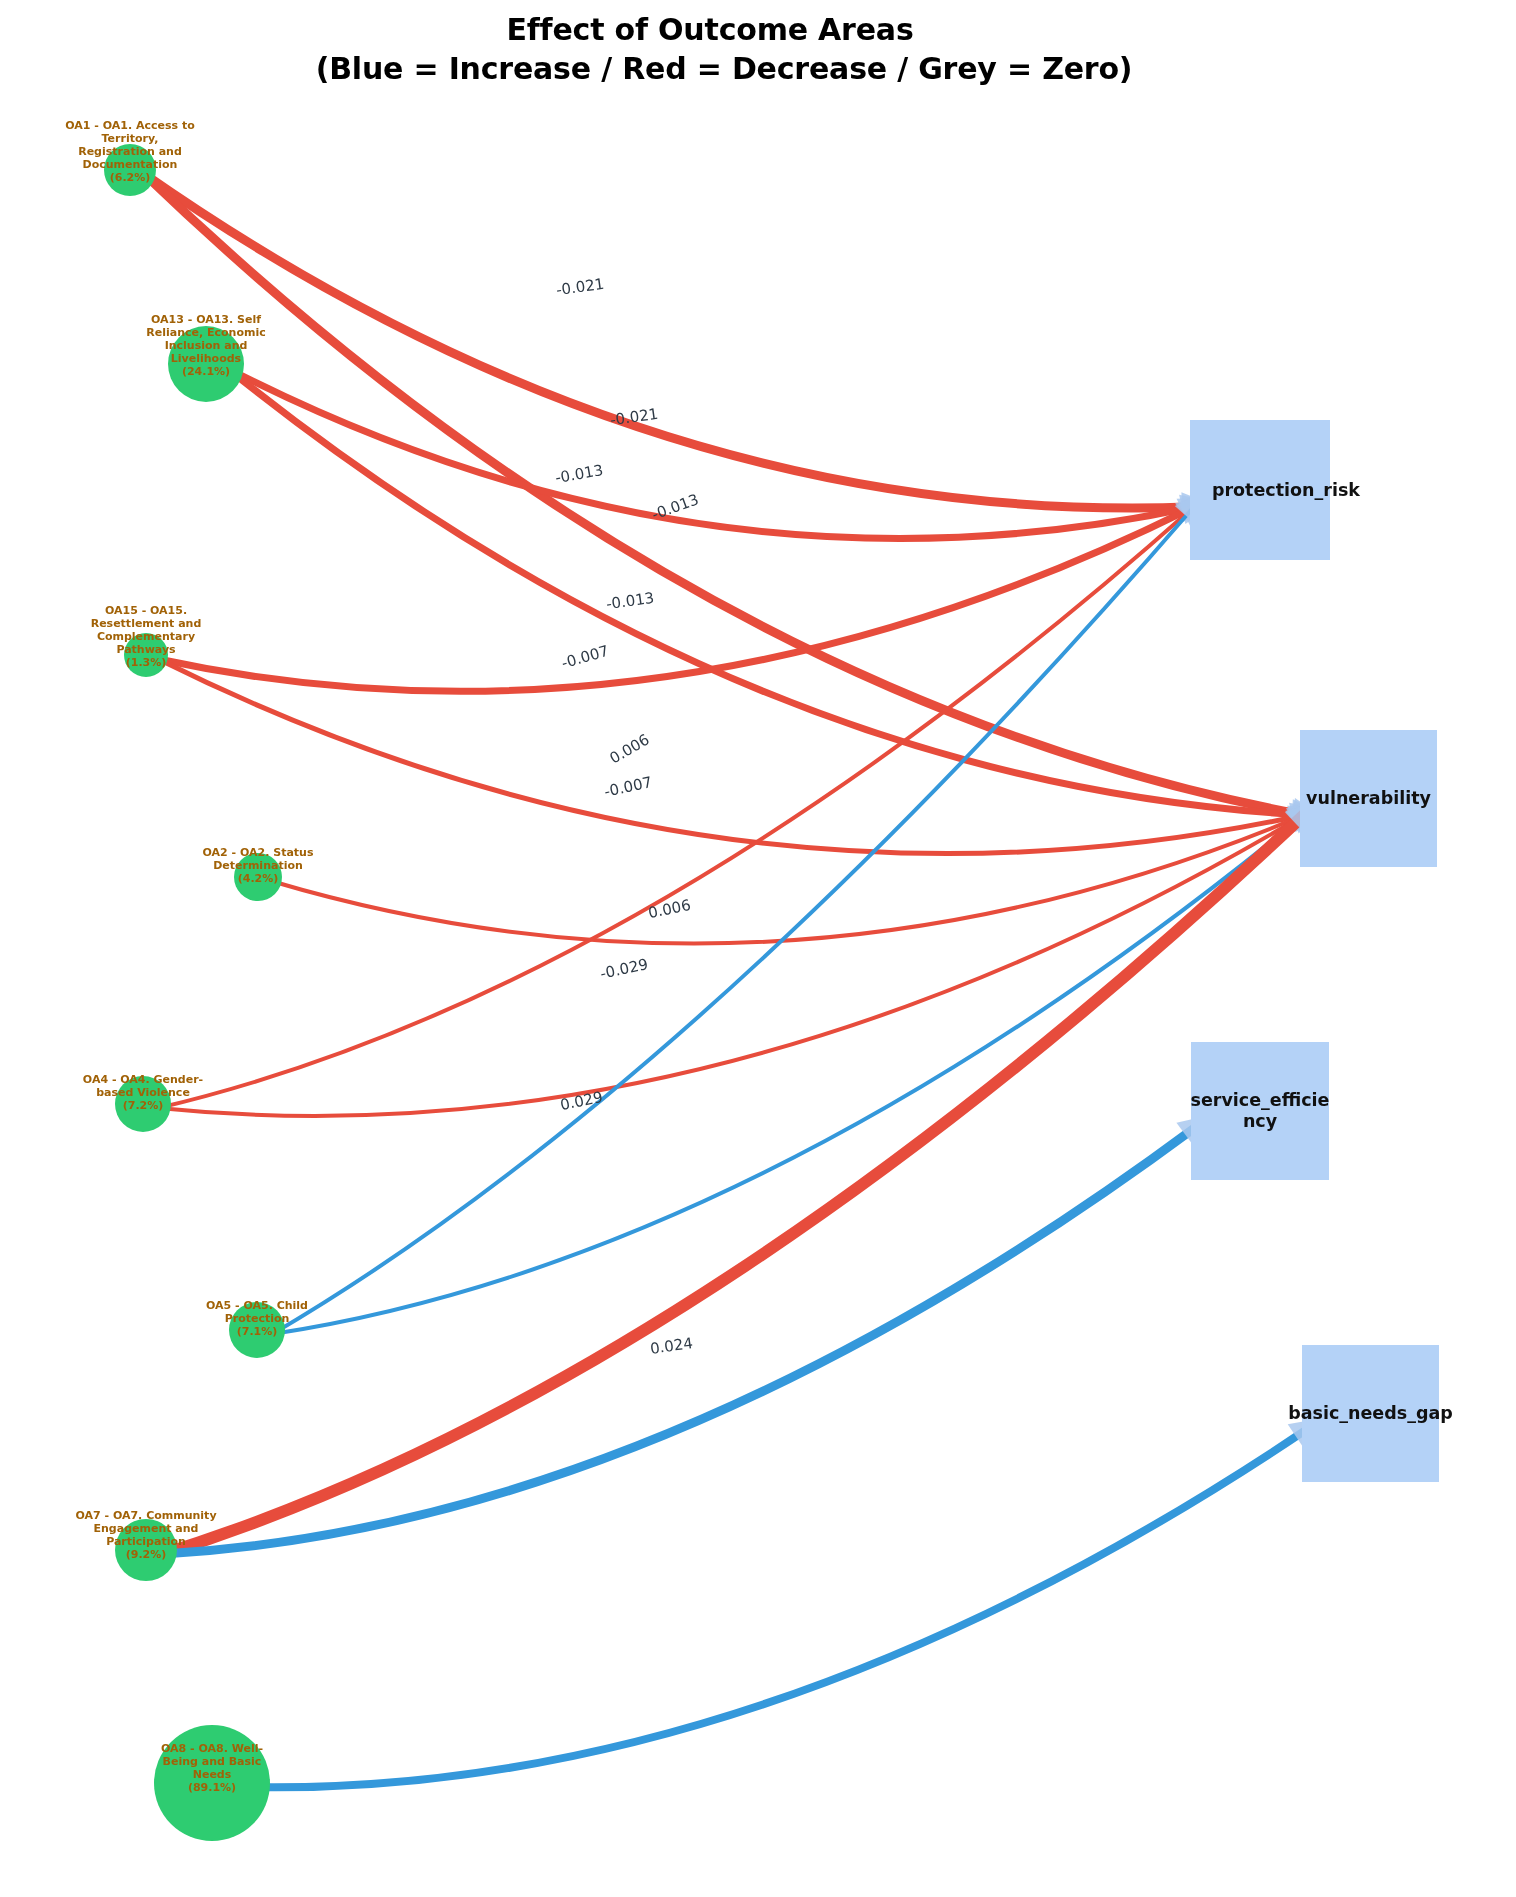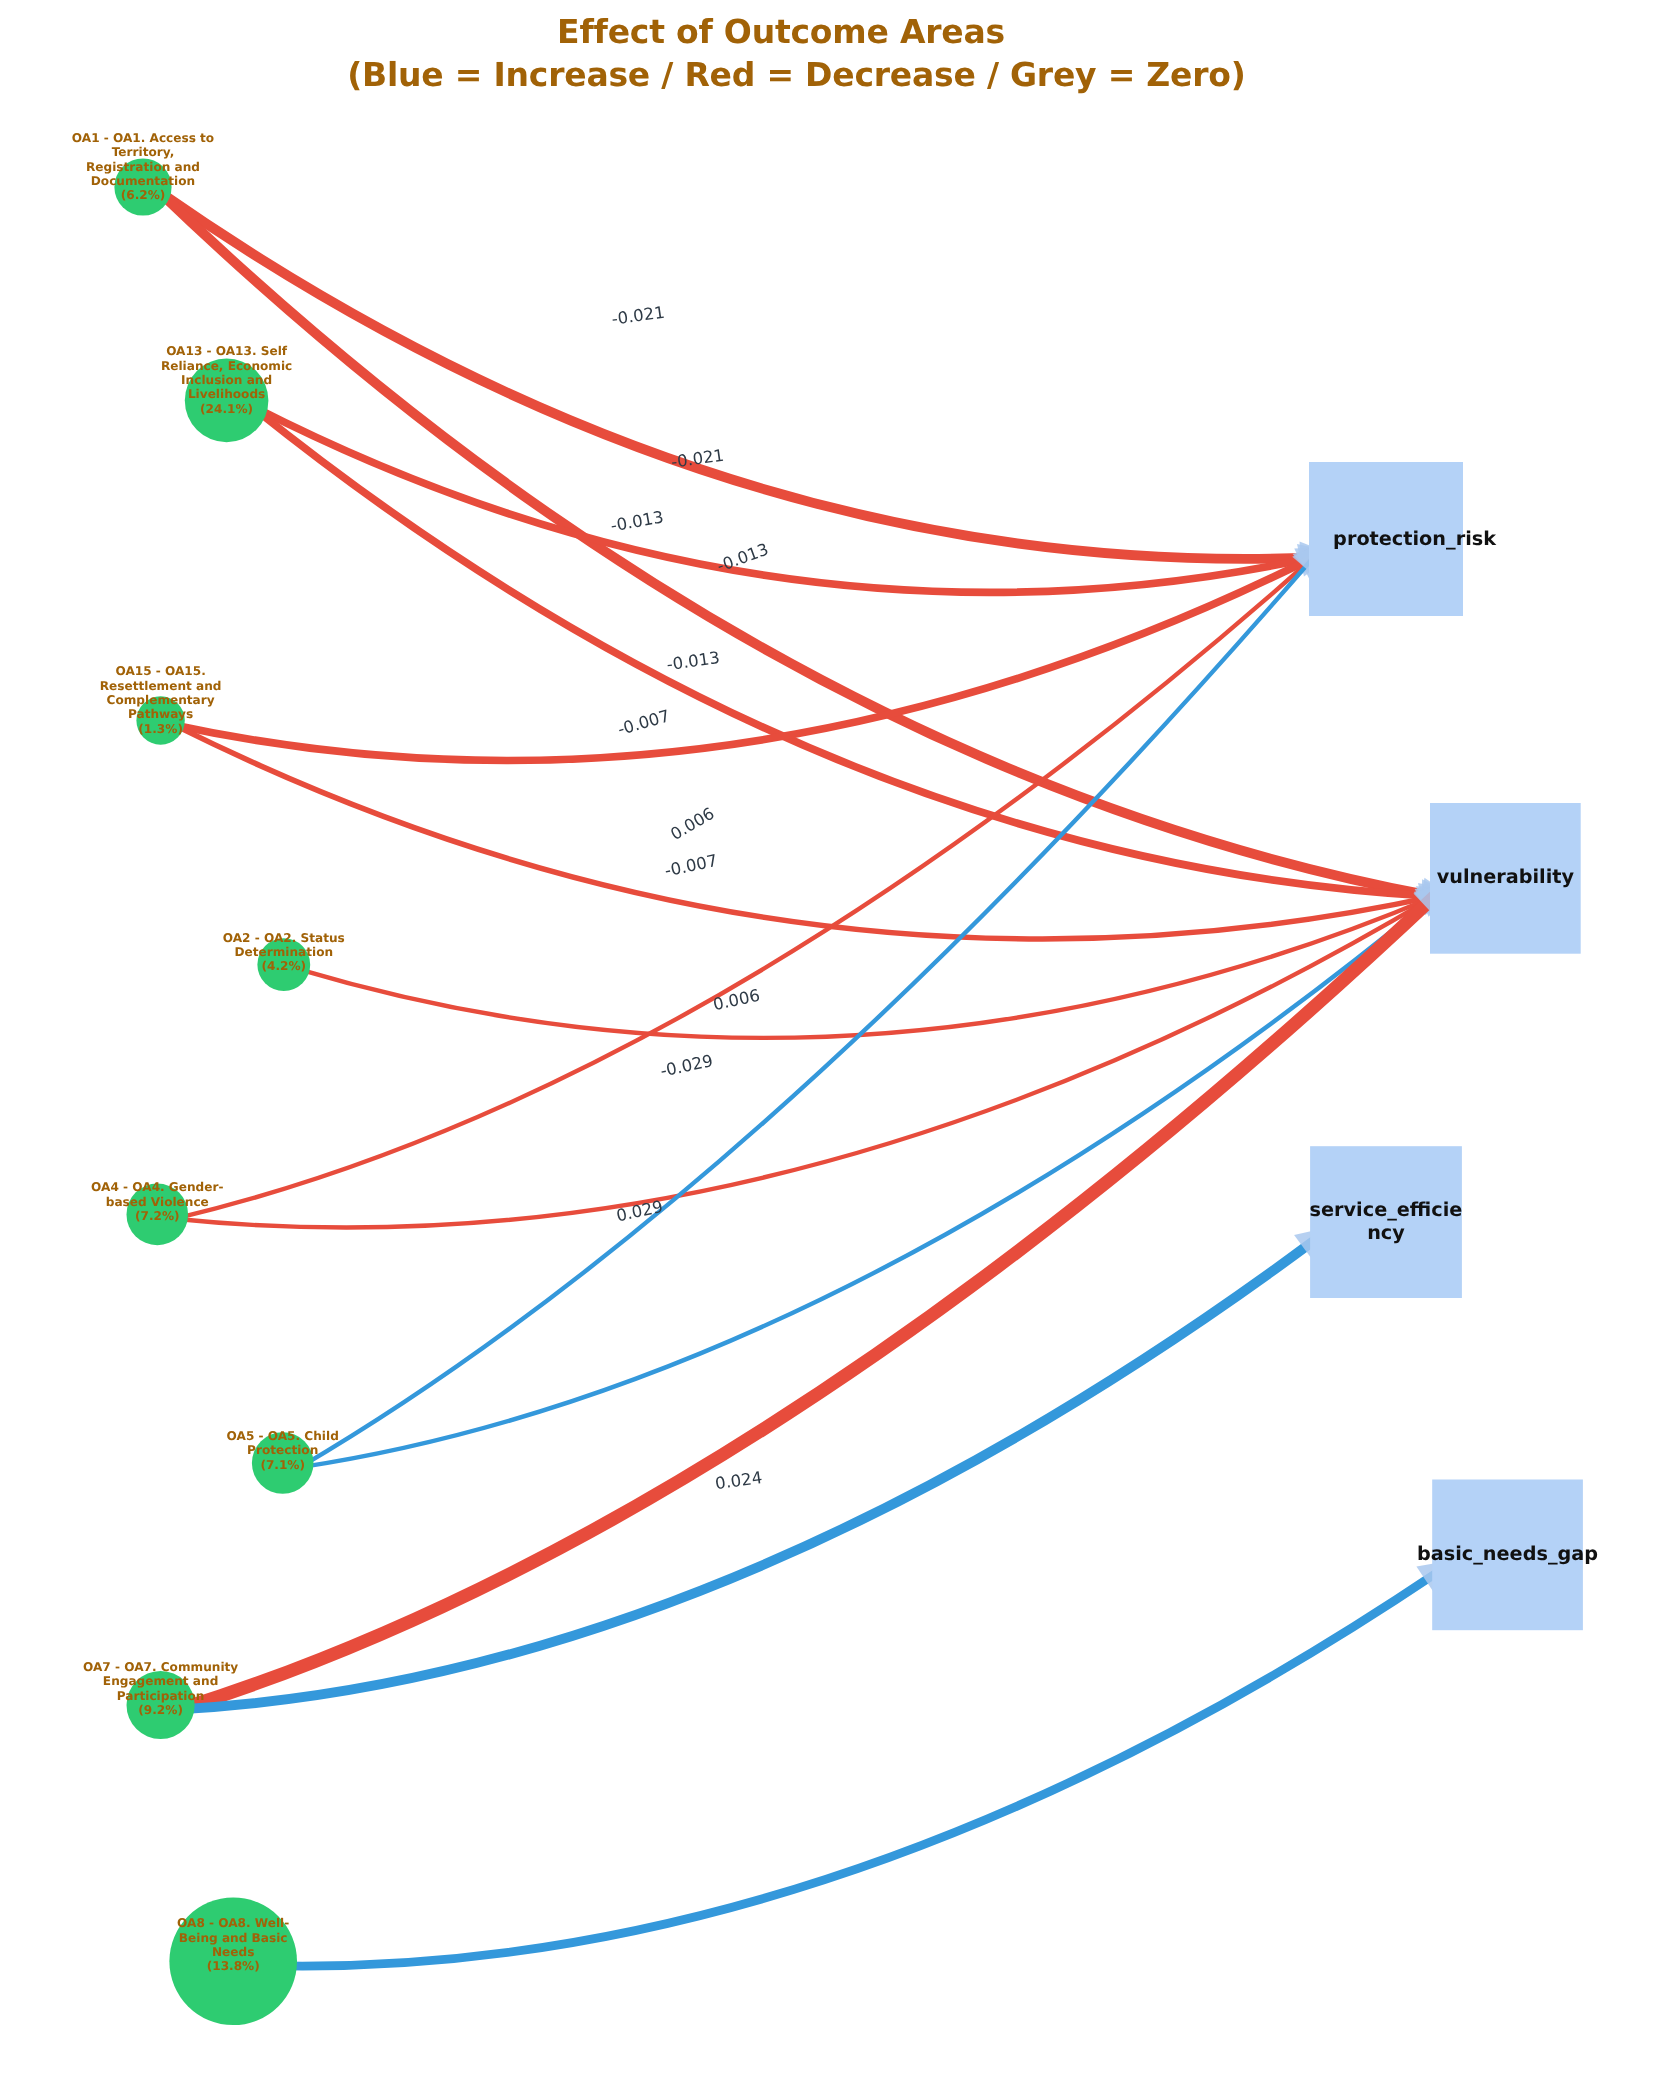--- a/index.html
+++ b/index.html
@@ -18,21 +18,21 @@
     overflow: hidden;
   }
   #title {
     position: absolute;
     left: 0;
     top: 10px;
     width: 1420px;
     text-align: center;
     font-size: 30px;
     font-weight: bold;
-    color: #a16207;
+    color: #000000;
     line-height: 1.3;
     letter-spacing: -0.2px;
   }
   #title .l2 { display: block; margin-left: 28px; }
   svg#graph {
     position: absolute;
     left: 0;
     top: 0;
     width: 1516px;
     height: 1897px;
@@ -165,16 +165,16 @@
       <div class="node-label-src" style="width: 230px; left: 142px; top: 1300px;">OA5 - OA5. Child
 Protection
 (7.1%)</div>
       <div class="node-label-src" style="width: 230px; left: 31px; top: 1510px;">OA7 - OA7. Community
 Engagement and
 Participation
 (9.2%)</div>
       <div class="node-label-src" style="width: 230px; left: 97px; top: 1743px;">OA8 - OA8. Well-
 Being and Basic
 Needs
-(13.8%)</div>
+(89.1%)</div>
     </div>
 
 </div>
 
 </body></html>

